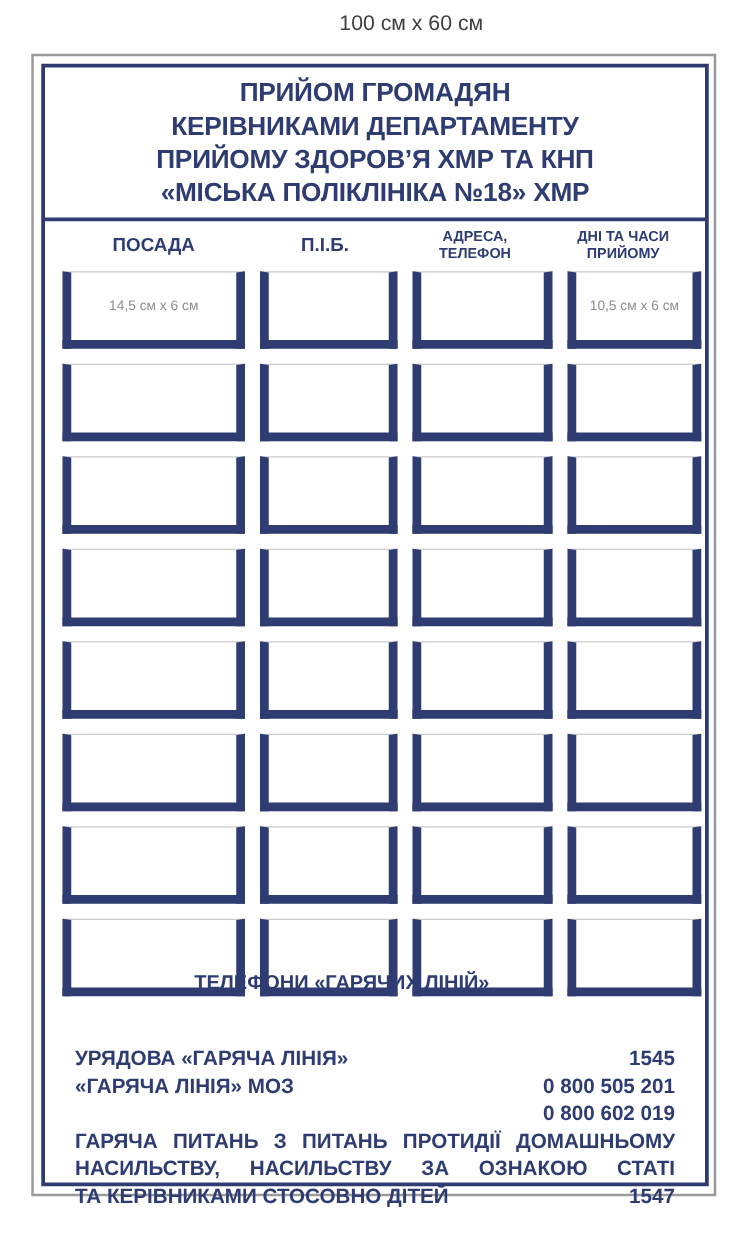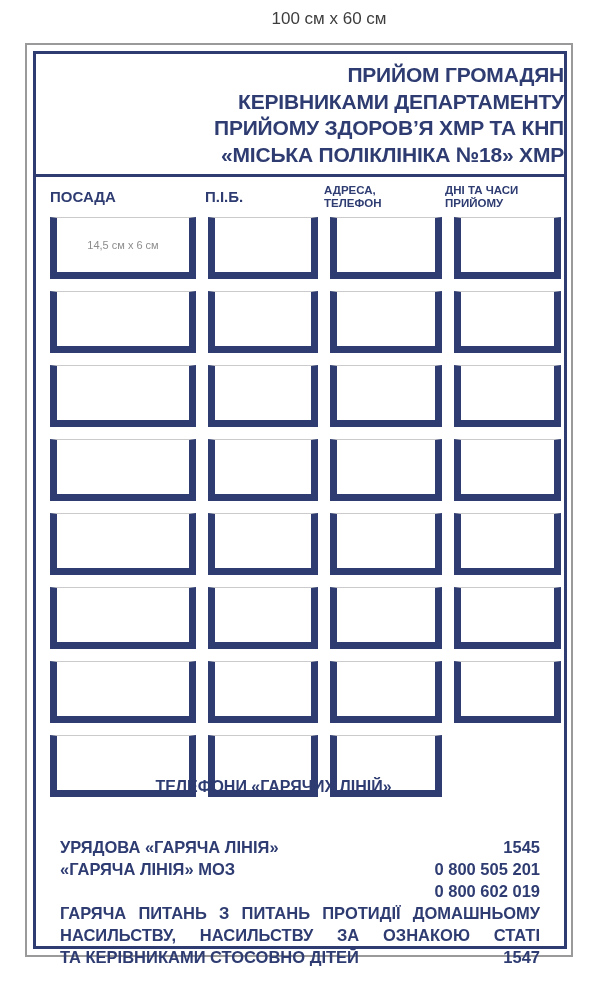--- a/index.html
+++ b/index.html
@@ -6,28 +6,28 @@
   .page{position:relative;width:600px;height:991px;background:#ffffff;overflow:hidden;
         font-family:"Liberation Sans", sans-serif;}
   .dim-label{position:absolute;top:9px;left:0;width:600px;text-align:center;
              font-size:17px;color:#3d3d3d;padding-left:29px;}
   
   .board-outer{position:absolute;left:25px;top:43px;width:548px;height:914px;
                border:2px solid #9a9a9a;box-sizing:border-box;background:#ffffff;}
   .board-inner{position:absolute;left:33px;top:51px;width:534px;height:898px;
                border:3px solid #2e3c72;box-sizing:border-box;background:#ffffff;}
   
-  .board-title{position:absolute;left:36px;top:62px;width:528px;text-align:right;
+  .board-title{position:absolute;left:36px;top:62px;width:528px;text-align:center;
                color:#2e3c72;font-weight:bold;font-size:21px;line-height:26.5px;letter-spacing:-0.2px;}
   .divider{position:absolute;left:36px;top:174px;width:528px;height:3px;background:#2e3c72;}
   
   .headers{position:absolute;left:50px;top:180px;width:502px;height:33px;display:grid;
            grid-template-columns:146px 110px 112px 107px;justify-content:space-between;
            align-items:center;}
-  .headers .hcell{text-align:left;color:#2e3c72;font-weight:bold;white-space:pre-line;}
+  .headers .hcell{text-align:center;color:#2e3c72;font-weight:bold;white-space:pre-line;}
   .headers .hcell:nth-child(1),.headers .hcell:nth-child(2){font-size:15px;}
   .headers .hcell:nth-child(3),.headers .hcell:nth-child(4){font-size:11.5px;line-height:12.5px;}
   
   .grid{position:absolute;left:50px;top:217px;width:502px;display:grid;
         grid-template-columns:146px 110px 112px 107px;justify-content:space-between;
         row-gap:7.4px;gap:12px;}
   .pocket{height:62px;box-sizing:border-box;background:#ffffff;
           border-left:7px solid #2e3c72;border-right:7px solid #2e3c72;
           border-bottom:7px solid #2e3c72;border-top:1px solid #cbcbcb;
           display:flex;align-items:center;justify-content:center;}
@@ -67,20 +67,23 @@
     <div class="hcell">ДНІ ТА ЧАСИ
 ПРИЙОМУ</div>
   </div>
 
   <div class="grid" id="pocket-grid">
       <div class="pocket">
         <span class="size-label">14,5 см x 6 см</span>
       </div>
       <div class="pocket"></div>
       <div class="pocket"></div>
+      <div class="pocket">
+        <span class="size-label">10,5 см x 6 см</span>
+      </div>
       <div class="pocket"></div>
       <div class="pocket"></div>
       <div class="pocket"></div>
       <div class="pocket"></div>
       <div class="pocket"></div>
       <div class="pocket"></div>
       <div class="pocket"></div>
       <div class="pocket"></div>
       <div class="pocket"></div>
       <div class="pocket"></div>

